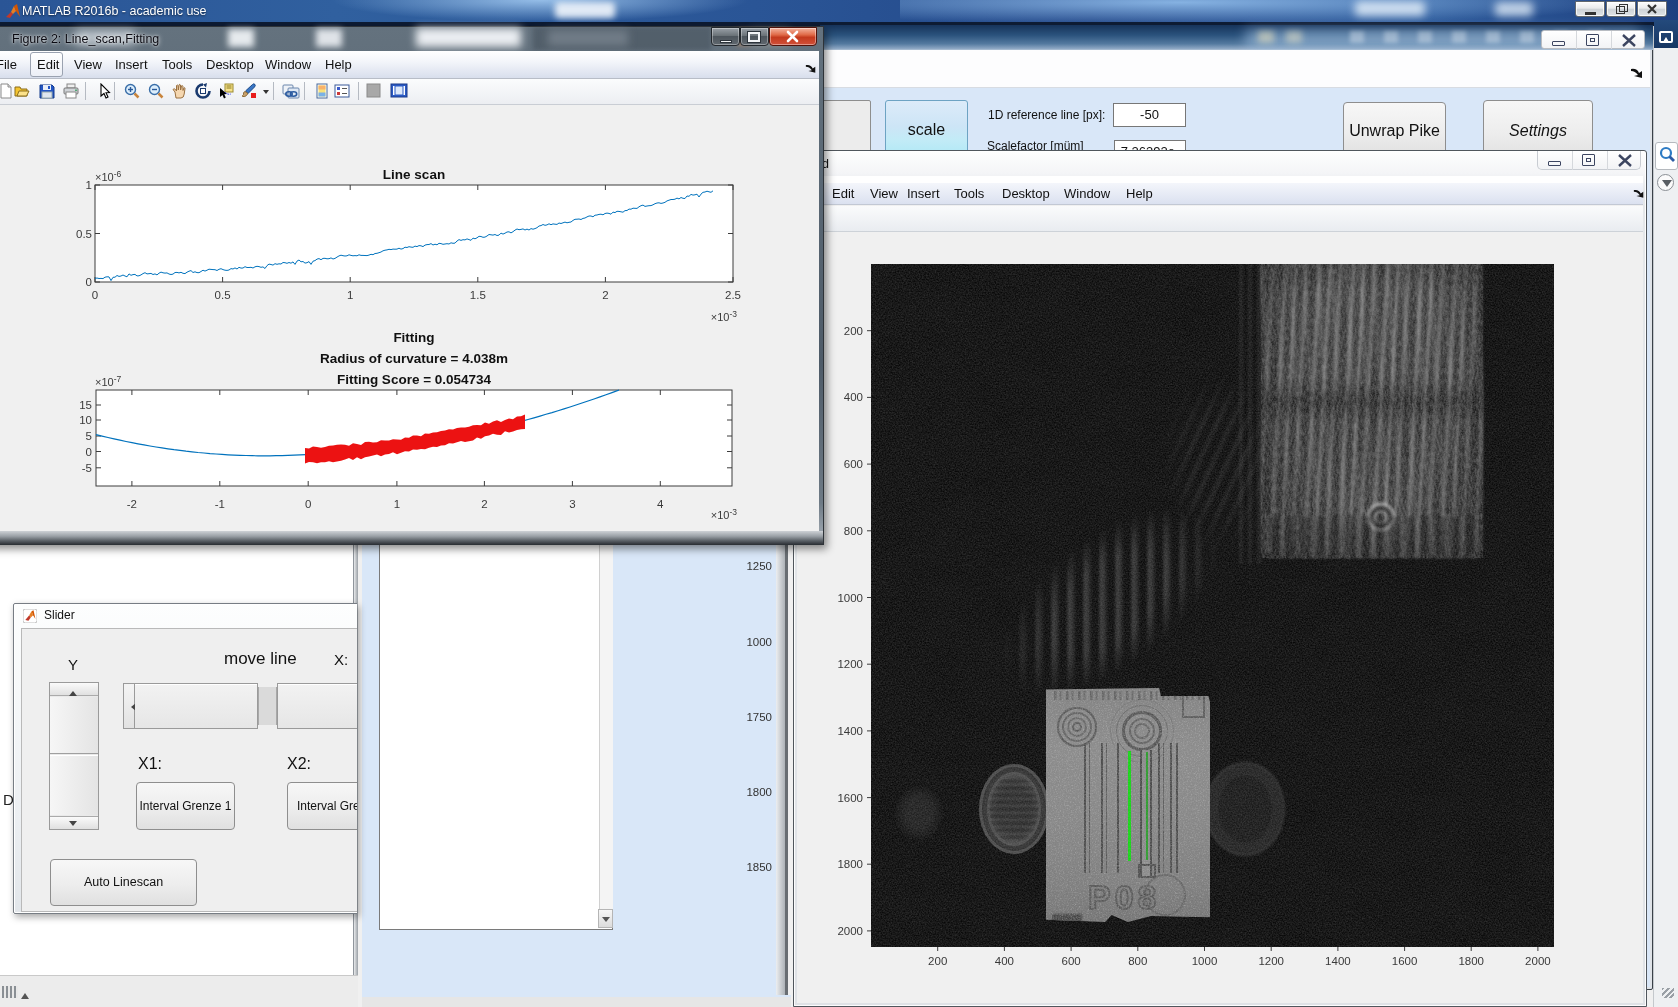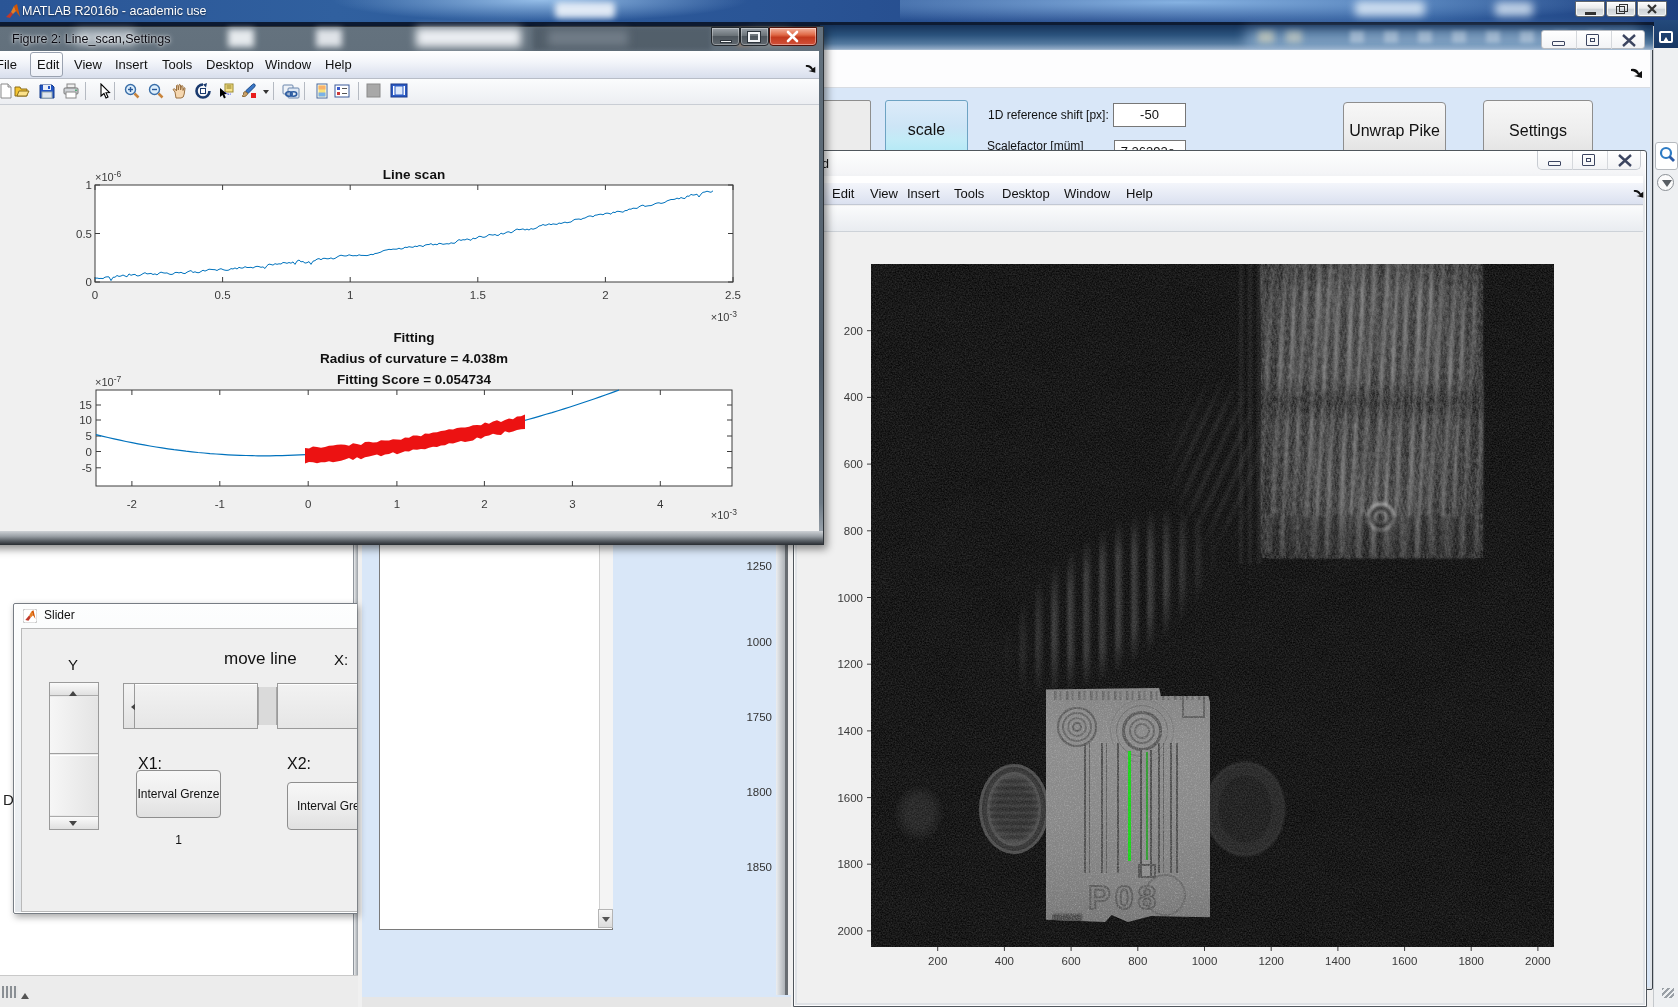--- a/index.html
+++ b/index.html
@@ -52,26 +52,26 @@
         <path d="M3 1 L9 6.5 L15 1 M3 12 L9 6.5 L15 12" stroke="#3c4560" stroke-width="2.4" fill="none"></path>
       </svg>
  </div>
  <div class="abs" style="left:3px;top:25px;width:827px;height:38px;background:#fdfdfe;border-bottom:1px solid #d8dce2;"></div>
  <svg class="abs" style="left:810px;top:42px" width="14" height="12" viewBox="0 0 14 12">
       <path d="M1 2 Q7 1 9 6 L12 4 L12 11 L4 9 L8 8 Q5 4 1 4 Z" fill="#111"></path>
     </svg>
  <div class="abs" style="left:3px;top:63px;width:827px;height:899px;background:#d9e7f8;"></div>
  <div class="uibtn" style="left:-30px;top:75px;width:81px;height:58px;border-radius:2px;background:#ececec;"></div>
  <div class="abs" style="left:65px;top:75px;width:83px;height:58px;border:1px solid #6da3c3;border-radius:3px;background:linear-gradient(#dcebf9,#cde5f6 45%,#c2ebf7 70%,#aee8f5);font-size:16px;color:#111;text-align:center;line-height:58px;">scale</div>
- <div class="abs" style="left:168px;top:83px;font-size:12px;color:#111;">1D reference shift [px]:</div>
+ <div class="abs" style="left:168px;top:83px;font-size:12px;color:#111;">1D reference line [px]:</div>
  <div class="abs" style="left:293px;top:78px;width:73px;height:24px;background:#fff;border:1px solid #777;font-size:13px;color:#111;text-align:center;line-height:22px;">-50</div>
  <div class="abs" style="left:167px;top:114px;font-size:12px;color:#111;">Scalefactor [müm]</div>
  <div class="abs" style="left:294px;top:115px;width:72px;height:24px;background:#fff;border:1px solid #777;font-size:13px;color:#111;text-align:center;line-height:22px;">7.26392e-06</div>
  <div class="uibtn" style="left:523px;top:77px;width:103px;height:56px;font-size:16px;line-height:56px;">Unwrap Pike</div>
- <div class="uibtn" style="left:663px;top:75px;width:110px;height:60px;font-size:16px;line-height:60px;">Settings</div>
+ <div class="uibtn" style="left:663px;top:75px;width:110px;height:60px;font-size:16px;line-height:60px;font-style:italic;">Settings</div>
 </div>
 
 <div class="abs" style="left:793px;top:150px;width:854px;height:857px;">
  <div class="abs" style="left:0;top:0;width:854px;height:857px;border:1px solid #50565c;background:linear-gradient(#fefefe,#f4f5f7 22px,#e4e7ea 40px,#dfe2e6);box-shadow:inset 0 0 0 1px rgba(255,255,255,.9);border-radius:3px 3px 0 0;"></div>
  <div class="abs" style="left:29px;top:7px;font-size:12.5px;color:#111;">d</div>
  <div class="abs" style="left:744px;top:1px;width:104px;height:19px;background:linear-gradient(#ffffff,#f2f3f5);border:1px solid #c8ccd2;border-top:none;border-radius:0 0 5px 5px;">
    <div class="abs" style="left:34px;top:0;width:1px;height:19px;background:#d5d8dc;"></div>
       <div class="abs" style="left:69px;top:0;width:1px;height:19px;background:#d5d8dc;"></div>
    <div class="abs" style="left:10px;top:10px;width:13px;height:5px;border:1.6px solid #3c4560;border-radius:1px;"></div>
    <div class="abs" style="left:44px;top:3px;width:13px;height:12px;border:1.6px solid #3c4560;border-radius:1px;"></div>
@@ -376,36 +376,37 @@
  <div class="abs" style="left:321px;top:48px;font-size:15px;color:#111;">X:</div>
 
  <div class="abs" style="left:110px;top:80px;width:12px;height:46px;border:1px solid #9a9a9a;background:linear-gradient(#f4f4f4,#e2e2e2);">
       <div style="position:absolute;left:3px;top:19px;width:0;height:0;border:4px solid transparent;border-right:5px solid #444;"></div>
     </div>
  <div class="abs" style="left:122px;top:80px;width:123px;height:46px;border:1px solid #9a9a9a;border-left:none;background:linear-gradient(#f2f2f2,#e6e6e6);box-shadow:inset 0 1px 0 #fff;"></div>
  <div class="abs" style="left:245px;top:84px;width:19px;height:38px;background:#dadada;border:1px solid #a8a8a8;border-top:none;border-bottom:none;"></div>
  <div class="abs" style="left:264px;top:80px;width:110px;height:46px;border:1px solid #9a9a9a;background:linear-gradient(#f2f2f2,#e6e6e6);box-shadow:inset 0 1px 0 #fff;"></div>
  <div class="abs" style="left:125px;top:152px;font-size:16px;color:#111;">X1:</div>
  <div class="abs" style="left:274px;top:152px;font-size:16px;color:#111;">X2:</div>
- <div class="uibtn" style="left:123px;top:167px;width:85px;height:48px;font-size:12px;line-height:46px;">Interval Grenze 1</div>
+ <div class="uibtn" style="left:123px;top:179px;width:99px;height:48px;font-size:12px;line-height:46px;">Interval Grenze 1</div>
  <div class="uibtn" style="left:274px;top:179px;width:99px;height:48px;font-size:12px;line-height:46px;white-space:nowrap;overflow:hidden;text-align:left;padding-left:9px;">Interval Grenze 2</div>
+ <div class="uibtn" style="left:37px;top:256px;width:147px;height:47px;font-size:12.5px;line-height:45px;">Auto Linescan</div>
 </div>
 
 <div class="abs" style="left:-12px;top:26px;width:836px;height:519px;box-shadow:3px 4px 8px rgba(0,0,0,.45);">
  <div class="abs" style="left:0;top:0;width:836px;height:519px;border:1px solid #2e3338;background:linear-gradient(#64727e,#4e5b68 65%,#6e7a85 92%,#aab2ba);"></div>
 
  <div class="abs" style="left:87px;top:4px;width:60px;height:15px;background:rgba(235,240,245,.65);border-radius:3px;filter:blur(5px);"></div>
  <div class="abs" style="left:240px;top:3px;width:26px;height:18px;background:rgba(244,247,250,.9);filter:blur(3px);"></div>
  <div class="abs" style="left:328px;top:3px;width:26px;height:18px;background:rgba(244,247,250,.85);filter:blur(3px);"></div>
  <div class="abs" style="left:428px;top:2px;width:105px;height:19px;background:rgba(246,249,252,.92);filter:blur(4px);"></div>
  <div class="abs" style="left:545px;top:1px;width:178px;height:23px;background:rgba(42,52,62,.30);filter:blur(2px);"></div>
  <div class="abs" style="left:560px;top:4px;width:80px;height:16px;background:rgba(150,160,170,.45);filter:blur(4px);"></div>
  <div class="abs" style="left:748px;top:5px;width:14px;height:13px;background:rgba(230,150,90,.8);filter:blur(3px);"></div>
  <div class="abs" style="left:762px;top:4px;width:40px;height:15px;background:rgba(210,200,180,.5);filter:blur(4px);"></div>
- <div class="abs" style="left:24px;top:6px;font-size:12.5px;color:#0a0a12;text-shadow:0 0 5px rgba(255,255,255,.9),0 0 2px rgba(255,255,255,.7);">Figure 2: Line_scan,Settings</div>
+ <div class="abs" style="left:24px;top:6px;font-size:12.5px;color:#0a0a12;text-shadow:0 0 5px rgba(255,255,255,.9),0 0 2px rgba(255,255,255,.7);">Figure 2: Line_scan,Fitting</div>
 
  <div class="abs" style="left:723px;top:1px;width:29px;height:19px;border:1px solid #23282d;border-radius:0 0 4px 4px;background:linear-gradient(#9aa1a8,#6a7277 45%,#4e565d 50%,#5f676e);box-shadow:inset 0 0 0 1px rgba(255,255,255,.35);">
       <div style="position:absolute;left:8px;top:12px;width:12px;height:3px;background:#f2f4f6;border:1px solid #2c333a;"></div>
     </div>
  <div class="abs" style="left:752px;top:1px;width:29px;height:19px;border:1px solid #23282d;border-radius:0 0 4px 4px;background:linear-gradient(#9aa1a8,#6a7277 45%,#4e565d 50%,#5f676e);box-shadow:inset 0 0 0 1px rgba(255,255,255,.35);">
       <div style="position:absolute;left:7px;top:4px;width:12px;height:10px;border:2px solid #f2f4f6;outline:1px solid #2c333a;"></div>
     </div>
  <div class="abs" style="left:781px;top:1px;width:48px;height:19px;border:1px solid #51120a;border-radius:0 0 4px 4px;background:linear-gradient(#f3b5a0,#e06a48 40%,#c43a1d 55%,#d0503a);box-shadow:inset 0 0 0 1px rgba(255,255,255,.4);">
  <svg width="46" height="17" viewBox="0 0 46 17">
         <path d="M18 4 L27 13 M27 4 L18 13" stroke="#fff" stroke-width="2.6" stroke-linecap="round"></path>

